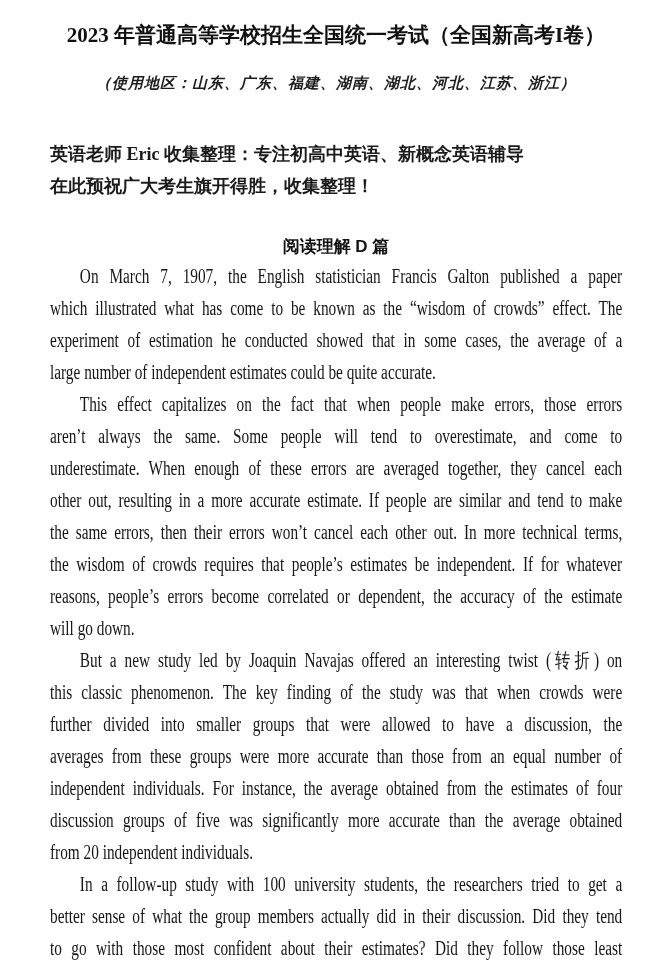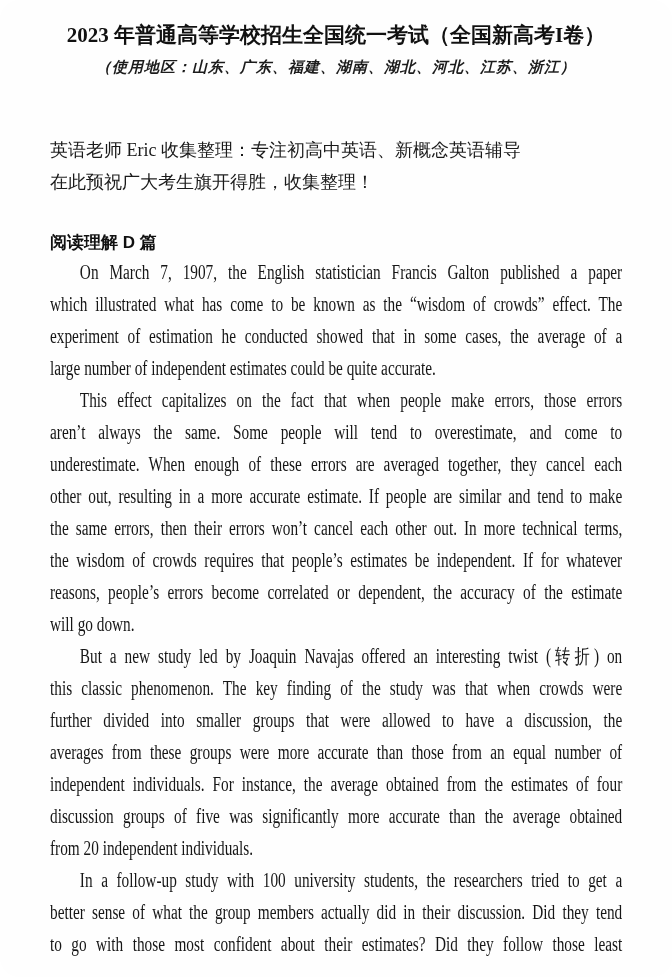--- a/index.html
+++ b/index.html
@@ -21,41 +21,42 @@
     border-radius: 19px;
   }
   .doc-title {
     font-size: 21px;
     line-height: 26px;
     font-weight: bold;
     text-align: center;
     color: #111111;
   }
   .doc-subtitle {
-    margin-top: 8px;
+    margin-top: 24px;
     font-size: 15px;
     line-height: 22px;
     font-weight: bold;
     font-style: italic;
     letter-spacing: 1px;
     text-align: center;
     color: #1c1c1c;
   }
   .compiler-note {
-    margin-top: 56px;
+    margin-top: 44px;
     font-size: 18px;
     line-height: 32px;
     color: #1a1a1a;
+    font-weight: bold;
   }
   .section-heading {
     margin-top: 32px;
     font-size: 17px;
     line-height: 26px;
     font-weight: bold;
-    text-align: left;
+    text-align: center;
     color: #111111;
     font-family: "Liberation Sans", "Liberation Serif", sans-serif;
   }
   .passage-outer {
     width: 572px;
     overflow: visible;
   }
   .passage-inner {
     width: 748px;
     transform: scaleX(0.765);

